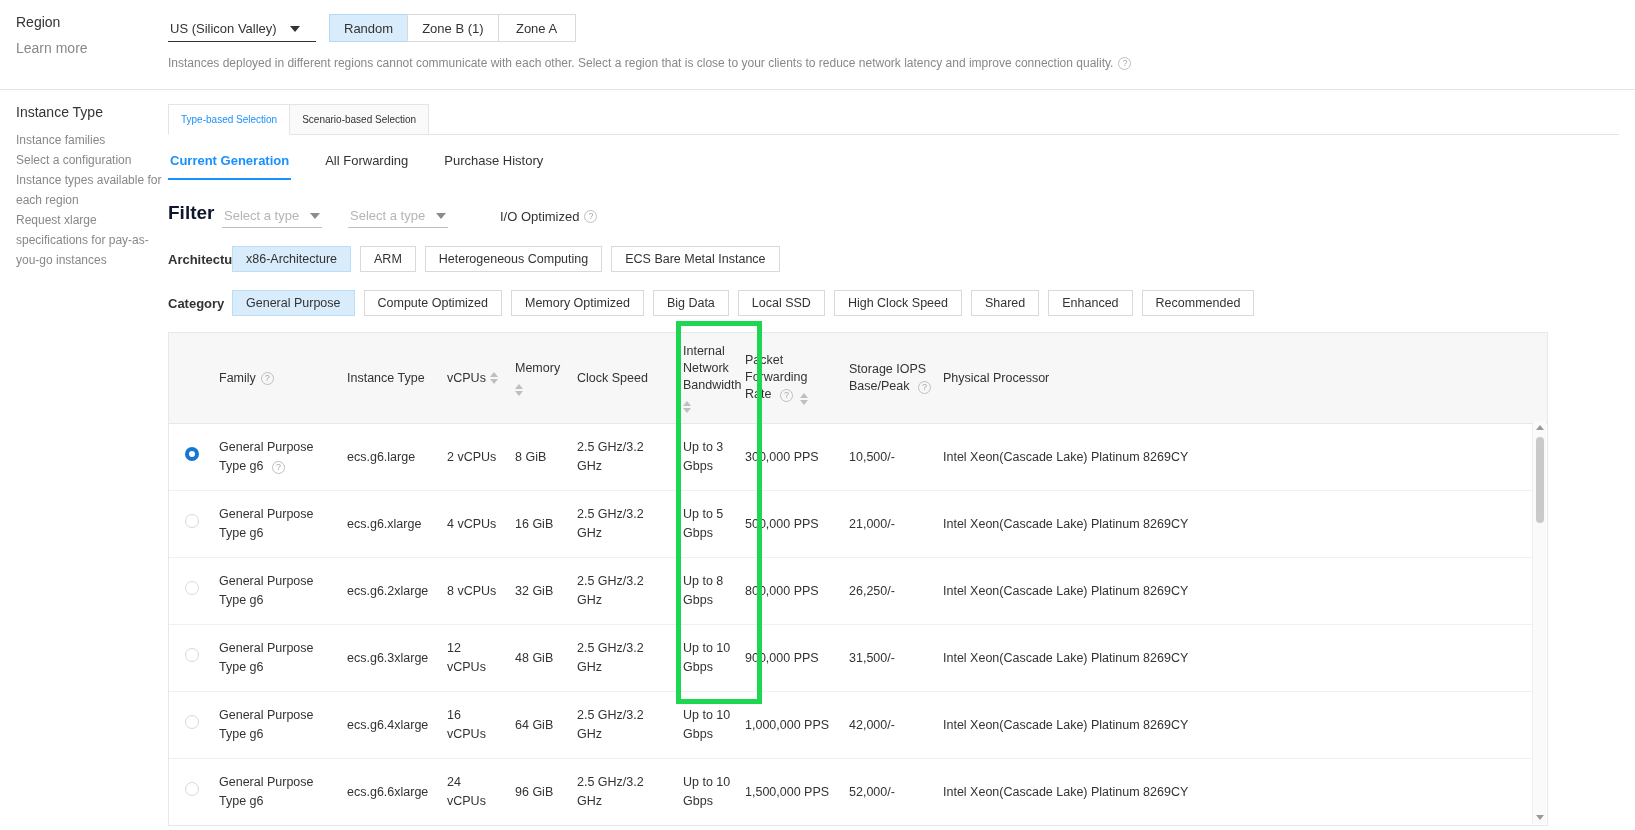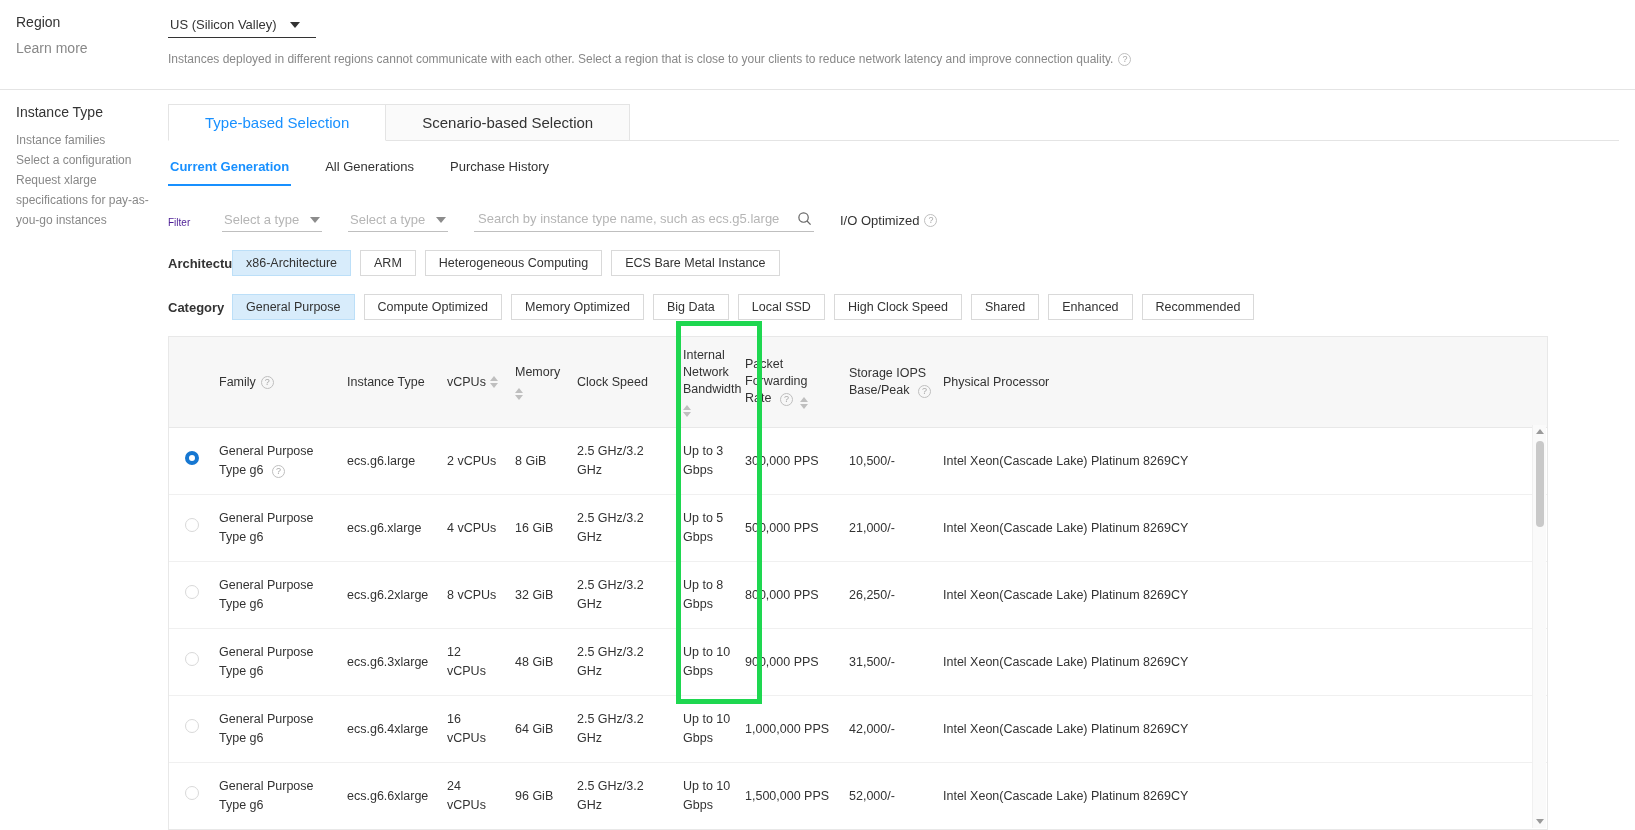--- a/index.html
+++ b/index.html
@@ -64,38 +64,38 @@
 
   
   #instance-band { display:flex; padding-top:14px; position:relative; }
   #instance-side { width:168px; flex:0 0 168px; padding-left:16px; }
   #instance-side h3 { margin:0 0 10px 0; font-weight:normal; font-size:14px; color:#333; }
   #instance-main { flex:1; padding-right:16px; }
 
   
   .outer-tabs { display:flex; border-bottom:1px solid #e4e4e4; }
   .outer-tab {
-    padding:9px 36px; font-size:15px; cursor:pointer;
+    padding:9px 12px; font-size:10px; cursor:pointer;
     border:1px solid #e4e4e4; border-bottom:none; background:#fafafa;
     color:#333; margin-right:-1px;
   }
   .outer-tab.active { background:#fff; color:#1890ff; border-bottom:1px solid #fff;
                       margin-bottom:-1px; }
 
   
   .inner-tabs { display:flex; margin-top:10px;text-align:right; }
   .inner-tab {
     padding:8px 2px 10px 2px; margin-right:32px; font-size:13px;
     color:#333; cursor:pointer; border-bottom:2px solid transparent;
   }
   .inner-tab.active { color:#1890ff; border-bottom-color:#1890ff; font-weight:bold; }
 
   
   .filter-row { display:flex; align-items:flex-end; margin-top:22px; }
-  .filter-key { font-size:10px; font-weight:normal; color:#4c1d95; width:54px; flex:0 0 54px;
+  .filter-key { font-size:19px; font-weight:bold; color:#0f172a; width:54px; flex:0 0 54px;
                 padding-bottom:4px; }
   .mini-select {
     width:100px; border-bottom:1px solid #bfbfbf; display:flex;
     align-items:center; justify-content:space-between;
     font-size:13px; color:#b5b5b5; padding:2px 2px 4px 2px;
     margin-right:26px; cursor:pointer;
   }
   .mini-select .caret-down { border-top-color:#8c8c8c; }
   .search-wrap {
     width:340px; border-bottom:1px solid #bfbfbf; display:flex;
@@ -189,67 +189,66 @@
     <div class="lbl-col">
       <div id="region-label" class="side-label">Region</div>
       <div id="learn-more">Learn more</div>
     </div>
     <div style="flex:1">
       <div class="region-controls">
         <div class="select-underline">
           <span>US (Silicon Valley)</span>
           <span class="caret-down"></span>
         </div>
+        <div class="zone-group">
+          <div class="zone-btn active">Random</div>
+          <div class="zone-btn">Zone B (1)</div>
+          <div class="zone-btn">Zone A</div>
+        </div>
       </div>
       <div id="region-hint">
         <span>Instances deployed in different regions cannot communicate with each other. Select a region that is close to your clients to reduce network latency and improve connection quality.</span>
         <span class="qmark">?</span>
       </div>
     </div>
   </div>
 </div>
 
 <div id="instance-band">
 
   <div id="instance-side">
     <h3>Instance Type</h3>
     <div class="side-sub">Instance families</div>
     <div class="side-sub">Select a configuration</div>
+    <div class="side-sub">Instance types available for each region</div>
     <div class="side-sub">Request xlarge specifications for pay-as-you-go instances</div>
   </div>
 
   <div id="instance-main">
 
     <div class="outer-tabs">
       <div class="outer-tab active">Type-based Selection</div>
       <div class="outer-tab">Scenario-based Selection</div>
     </div>
 
     <div class="inner-tabs">
       <div class="inner-tab active">Current Generation</div>
-      <div class="inner-tab">All Generations</div>
+      <div class="inner-tab">All Forwarding</div>
       <div class="inner-tab">Purchase History</div>
     </div>
 
     <div class="filter-row">
       <div class="filter-key">Filter</div>
       <div class="mini-select">
         <span>Select a type</span>
         <span class="caret-down"></span>
       </div>
       <div class="mini-select">
         <span>Select a type</span>
         <span class="caret-down"></span>
-      </div>
-      <div class="search-wrap">
-        <input type="text" placeholder="Search by instance type name, such as ecs.g5.large" style="">
-        <svg width="15" height="15" viewBox="0 0 16 16">
-          <circle cx="7" cy="7" r="5" fill="none" stroke="#666" stroke-width="1.3"></circle>
-          <line x1="10.7" y1="10.7" x2="14.5" y2="14.5" stroke="#666" stroke-width="1.3"></line>
-        </svg>
       </div>
       <div class="io-opt">
         <span>I/O Optimized</span>
         <span class="qmark">?</span>
       </div>
     </div>
 
     <div class="chip-row">
       <div class="chip-key">Architecture</div>
       <div class="chip active">x86-Architecture</div>

